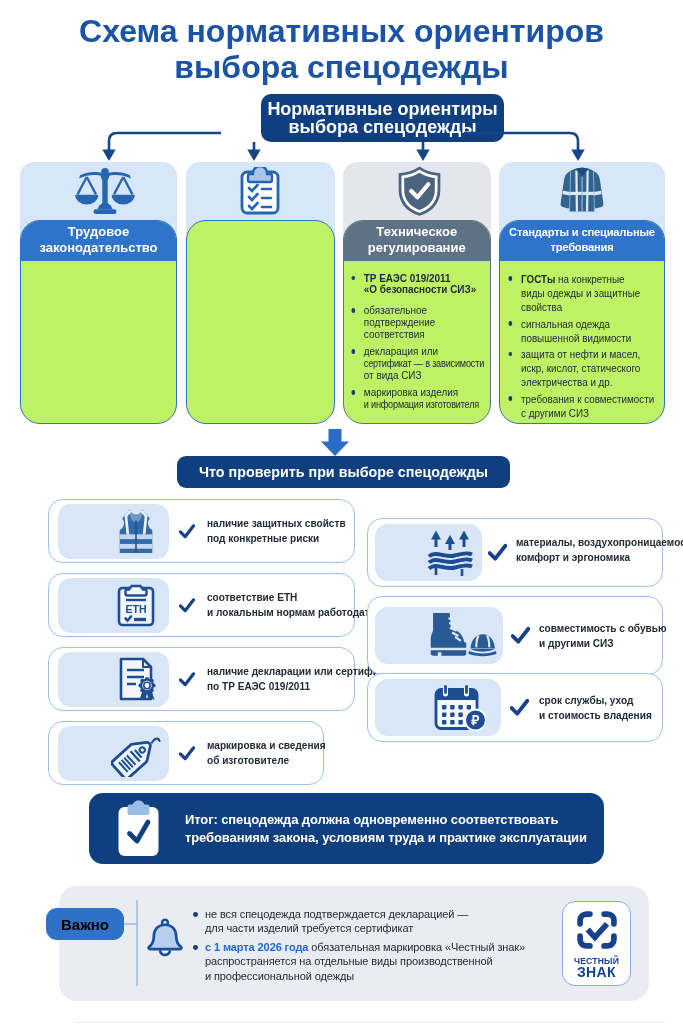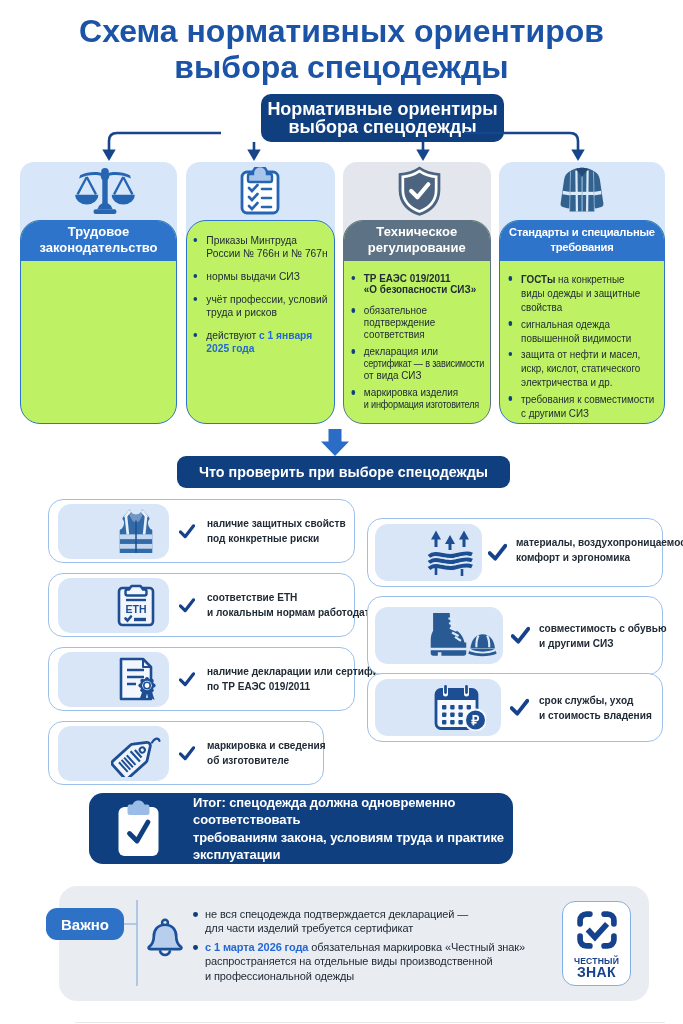--- a/index.html
+++ b/index.html
@@ -26,26 +26,26 @@
   .bb{font-weight:700;}
   .blue{color:#2467d6;font-weight:700;}
   .bar{position:absolute;left:177px;top:456px;width:333px;height:32px;background:#0f3f7f;border-radius:9px;
      color:#fff;font-weight:700;font-size:14.3px;display:flex;align-items:center;justify-content:center;}
   .card{position:absolute;background:#fff;border:1.5px solid #9dc0ea;border-radius:15px;box-sizing:border-box;
      display:flex;align-items:center;}
   .tile{background:#d8e6f8;border-radius:13px;display:flex;align-items:center;justify-content:center;flex:0 0 auto;padding-left:44px;}
   .ck{flex:0 0 auto;}
   .ctext{font-size:11.2px;line-height:15px;font-weight:700;color:#212b36;white-space:nowrap;
      transform:scaleX(0.9);transform-origin:0 50%;}
-  .itog{position:absolute;left:89px;top:793px;width:424px;height:71px;background:#0f3f7f;border-radius:14px;
-     display:flex;align-items:center;gap:8px;}
+  .itog{position:absolute;left:89px;top:793px;width:515px;height:71px;background:#0f3f7f;border-radius:14px;
+     display:flex;align-items:center;}
   .itog .txt{color:#fff;font-weight:700;font-size:13px;line-height:17.5px;margin-left:25px;letter-spacing:-0.1px;}
   .vz{position:absolute;left:59px;top:886px;width:590px;height:115px;background:#e9edf2;border-radius:18px;}
   .vzbtn{position:absolute;left:46px;top:908px;width:78px;height:32px;background:#2e72c8;border-radius:11px;
-     color:#ffffff;font-weight:700;font-size:15px;display:flex;align-items:center;justify-content:center;text-align:center;}
+     color:#000000;font-weight:700;font-size:15px;display:flex;align-items:center;justify-content:center;text-align:center;}
   .vztext{position:absolute;left:191px;top:907px;width:430px;}
   .vztext li{font-size:11px;line-height:14.3px;margin-bottom:4.5px;padding-left:14px;letter-spacing:-0.1px;}
   .vztext li::before{left:2.3px;top:5px;width:4.8px;height:4.8px;}
   .znak{position:absolute;left:562px;top:901px;width:69px;height:85px;background:#fff;border:1.2px solid #7fb0e8;
      border-radius:13px;text-align:center;box-sizing:border-box;}
   .znak .t1{font-weight:700;color:#16418c;font-size:8.6px;letter-spacing:0.2px;margin-top:3px;}
   .znak .t2{font-weight:700;color:#16418c;font-size:14px;letter-spacing:0.4px;margin-top:-2px;}
   .c1 .head{font-size:13px;line-height:16px;}
   .c2 .head{font-size:12.5px;line-height:16px;}
   .c3 .head{font-size:13px;line-height:16px;}
@@ -118,26 +118,20 @@
           <path d="M9 21 l3 3 l5.5-6"></path>
             <path d="M22 22 h9"></path>
           <path d="M9 30 l3 3 l5.5-6"></path>
             <path d="M22 31 h9"></path>
           <path d="M9 39 l3 3 l5.5-6"></path>
             <path d="M22 40 h9"></path>
         </g>
       </svg>
     </div>
     <div class="inner" style="width:149px;height:204px;">
-      <ul class="blt">
-        <li>Приказы Минтруда<br>России № 766н и № 767н</li>
-        <li>нормы выдачи СИЗ</li>
-        <li>учёт профессии, условий<br>труда и рисков</li>
-        <li>действуют <span class="blue">с 1 января</span><br><span class="blue">2025 года</span></li>
-      </ul>
     </div>
   </div>
 
   <div class="col c3 gray" style="left:343px;width:147.5px;">
     <div class="iconArea">
       <svg width="45" height="50" viewBox="0 0 43 48" style="margin-left:6px">
         <path d="M21.5 0.5 C16 4.5 9.5 6.6 1.5 7 V23 C1.5 36 10 44.5 21.5 47.7 C33 44.5 41.5 36 41.5 23 V7 C33.5 6.6 27 4.5 21.5 0.5 Z" fill="#4d6480"></path>
         <path d="M21.5 5 C17 8 11.5 9.9 5.5 10.4 V23 C5.5 33.5 12.3 40.6 21.5 43.6 C30.7 40.6 37.5 33.5 37.5 23 V10.4 C31.5 9.9 26 8 21.5 5 Z" fill="none" stroke="#fff" stroke-width="2.6"></path>
         <path d="M13.5 24 l6 6 l10.5-12.5" fill="none" stroke="#fff" stroke-width="4" stroke-linecap="round" stroke-linejoin="round"></path>
       </svg>

